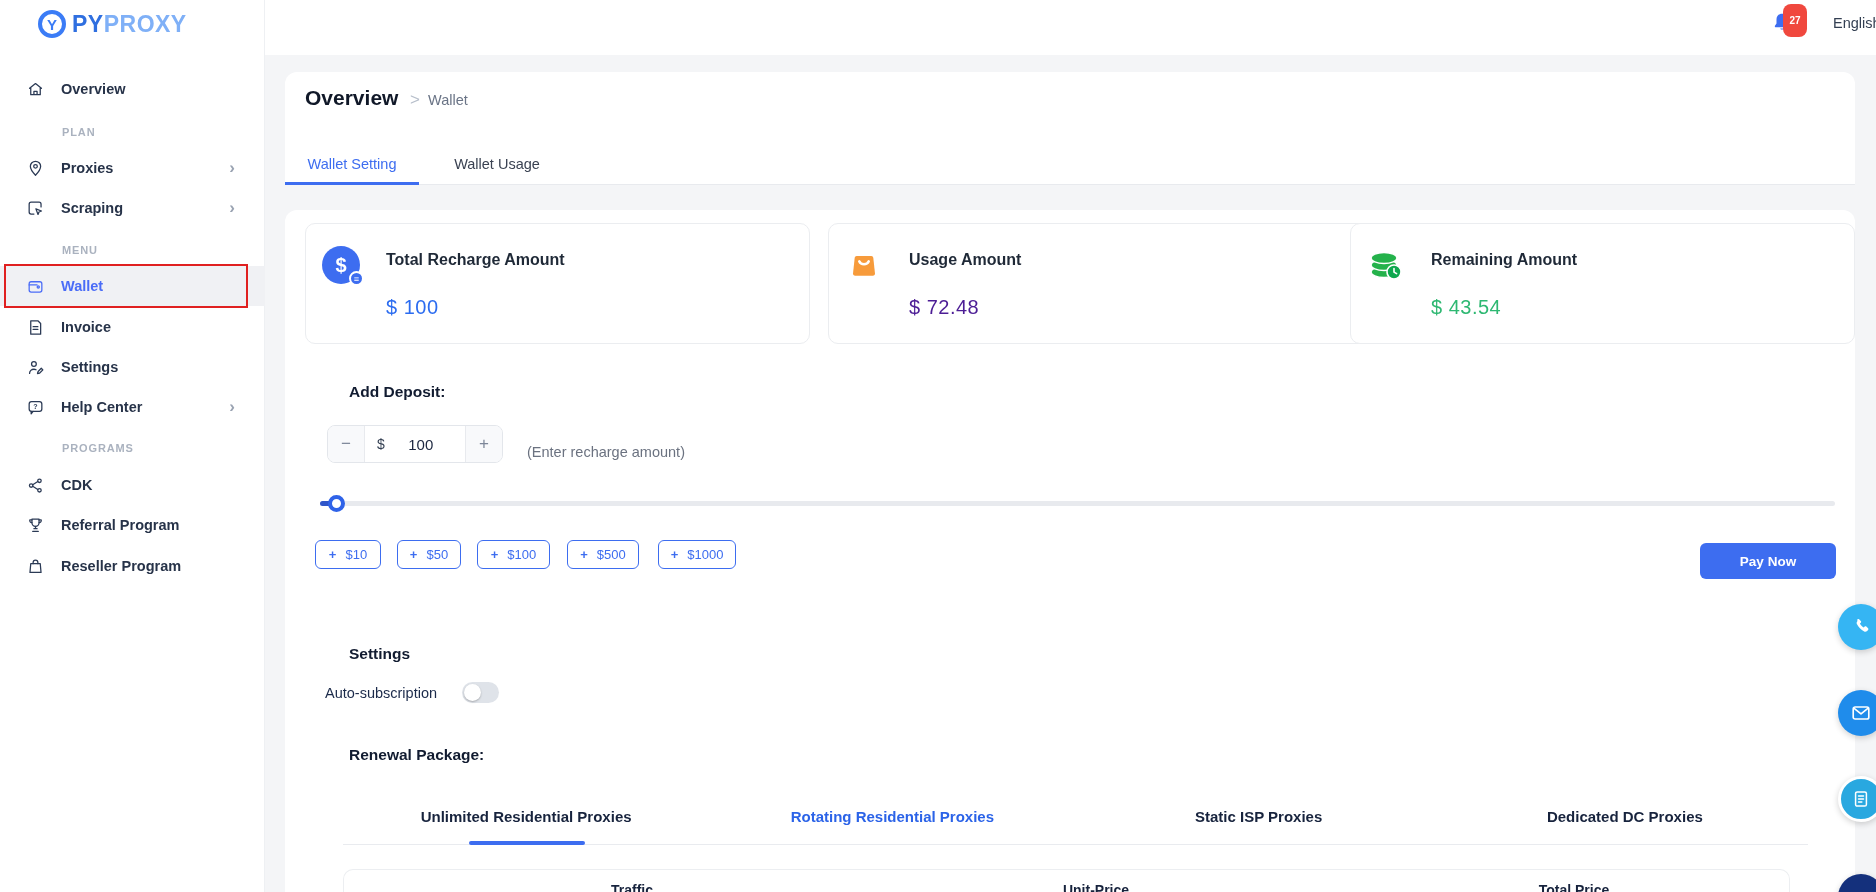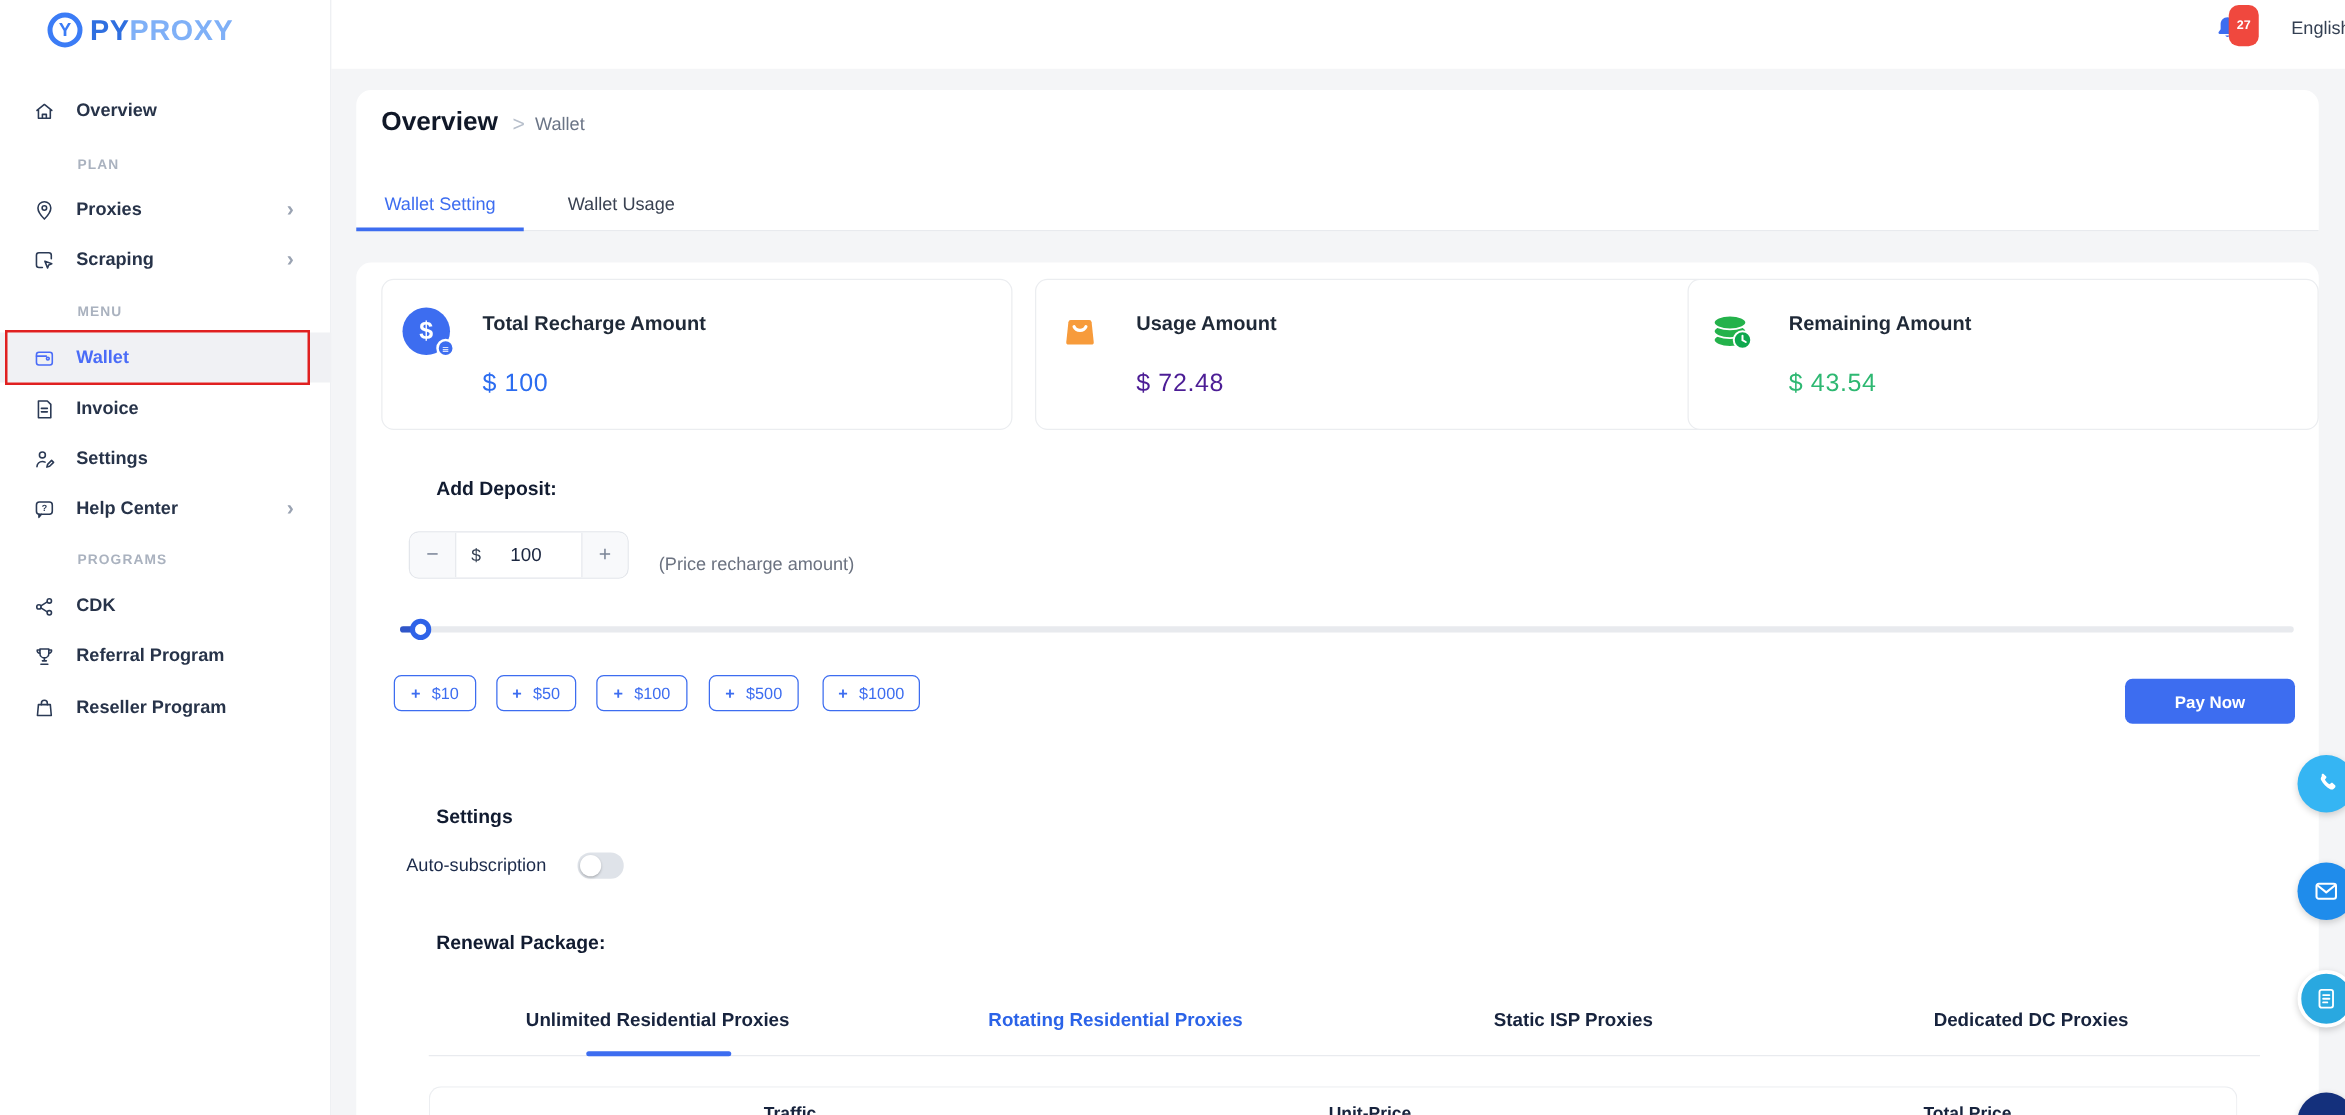--- a/index.html
+++ b/index.html
@@ -260,21 +260,21 @@
   <div class="abs section-title" style="left:325px;top:383px">Add Deposit:</div>
 
   <div class="abs stepper">
     <button class="step-btn step-minus">−</button>
     <div class="step-mid">
       <span class="step-cur">$</span>
       <input class="step-input" value="100" style="">
     </div>
     <button class="step-btn step-plus">+</button>
   </div>
-  <div class="abs hint">(Price recharge amount)</div>
+  <div class="abs hint">(Enter recharge amount)</div>
 
   <div class="abs slider-track">
     <div class="slider-fill"></div>
     <div class="slider-handle"></div>
   </div>
 
   <button class="abs quick-btn" style="left:315px;width:66px">
       <span class="quick-plus">+</span>
       <span>$10</span>
     </button>

